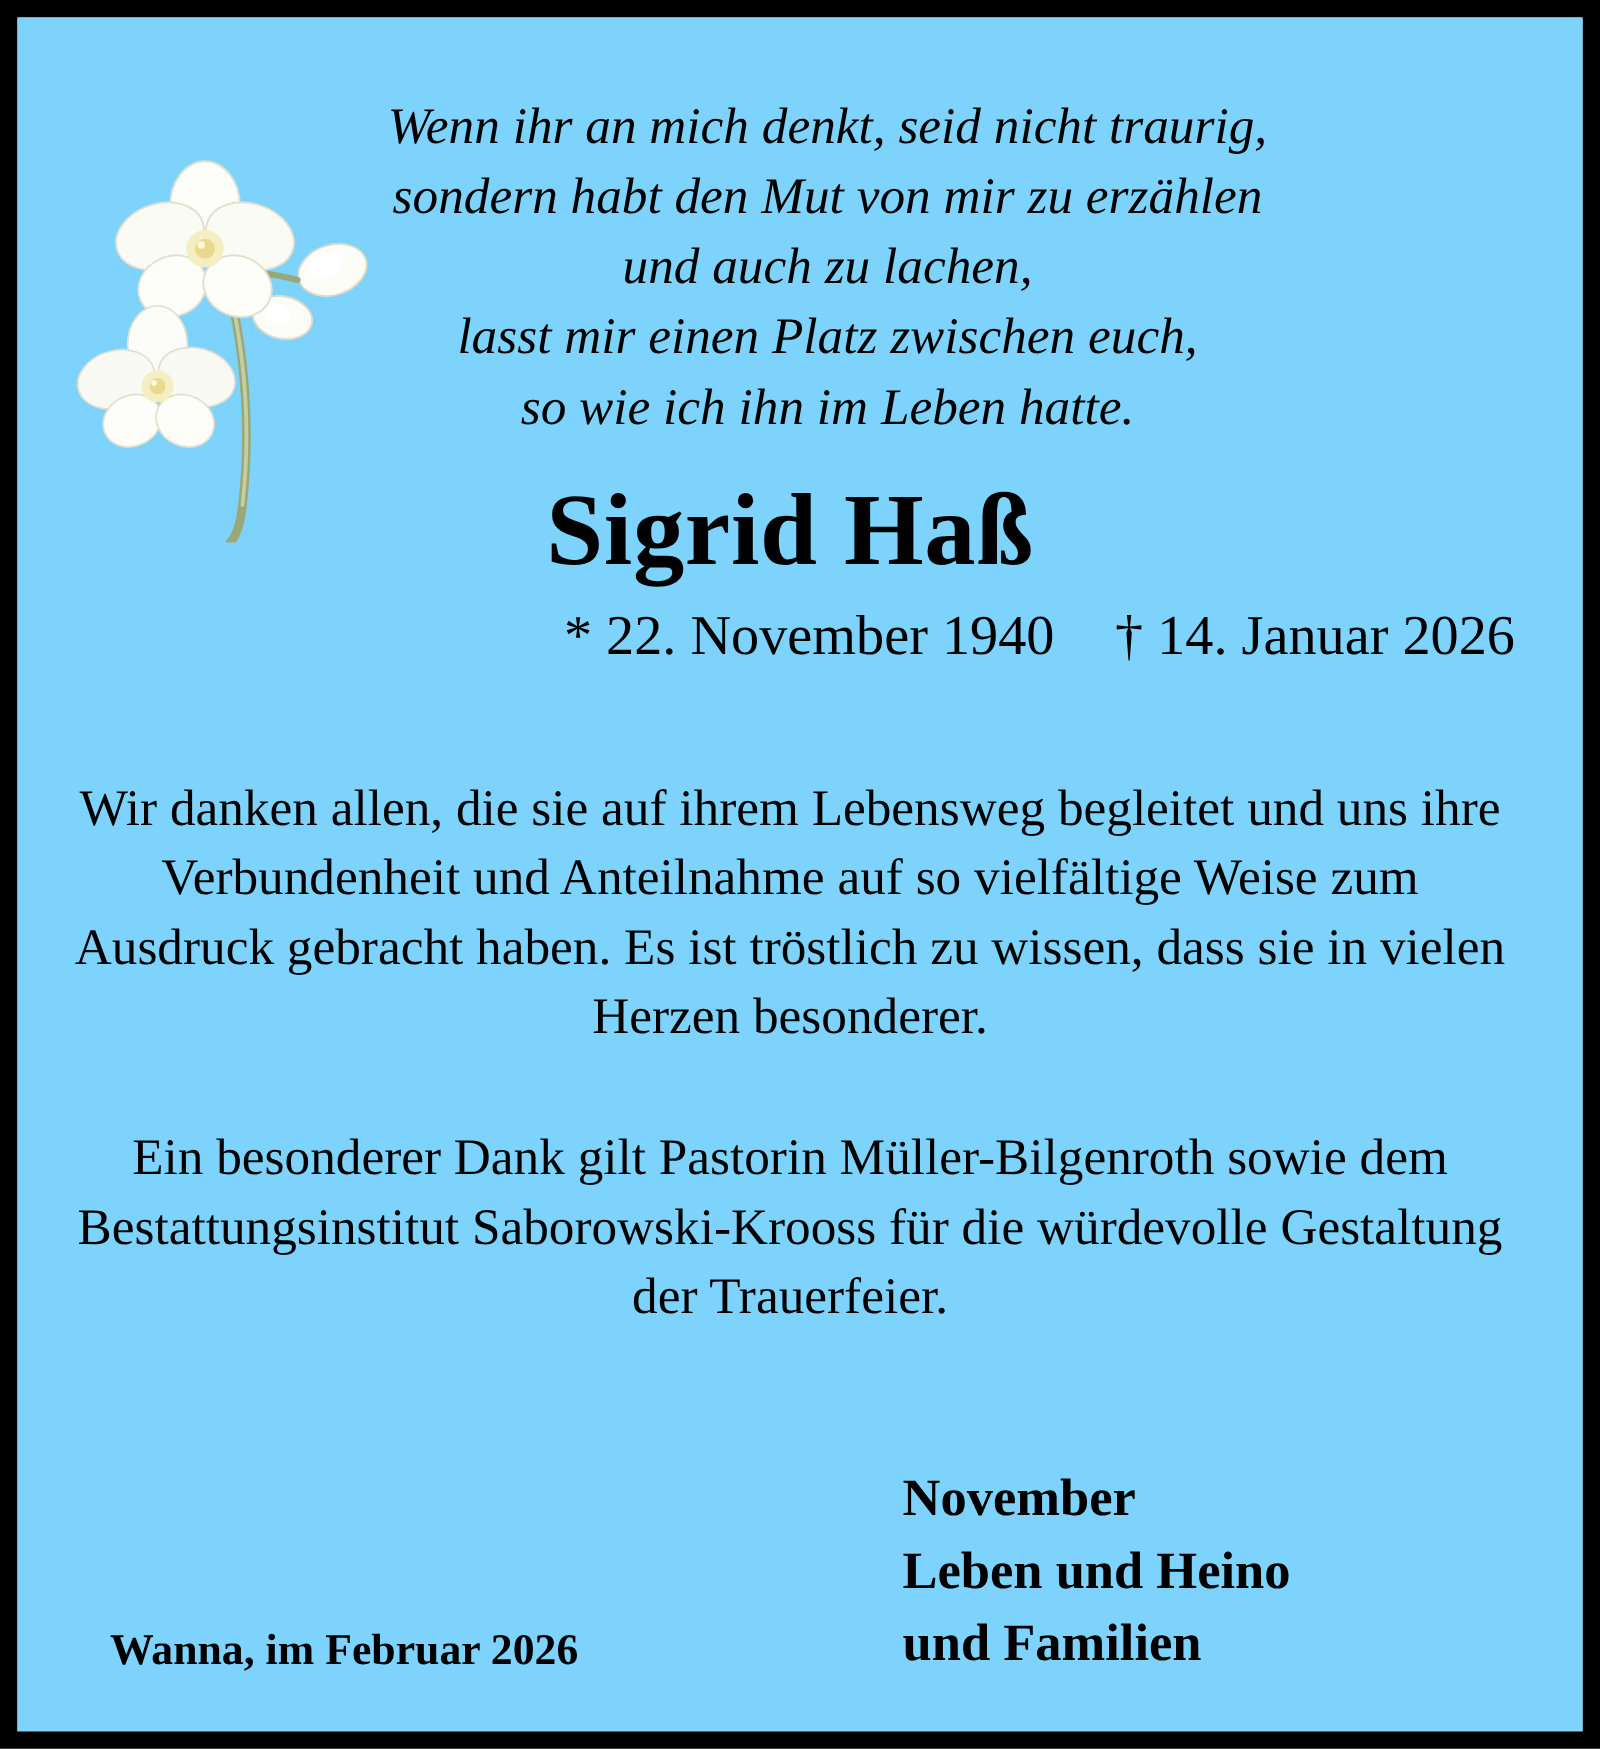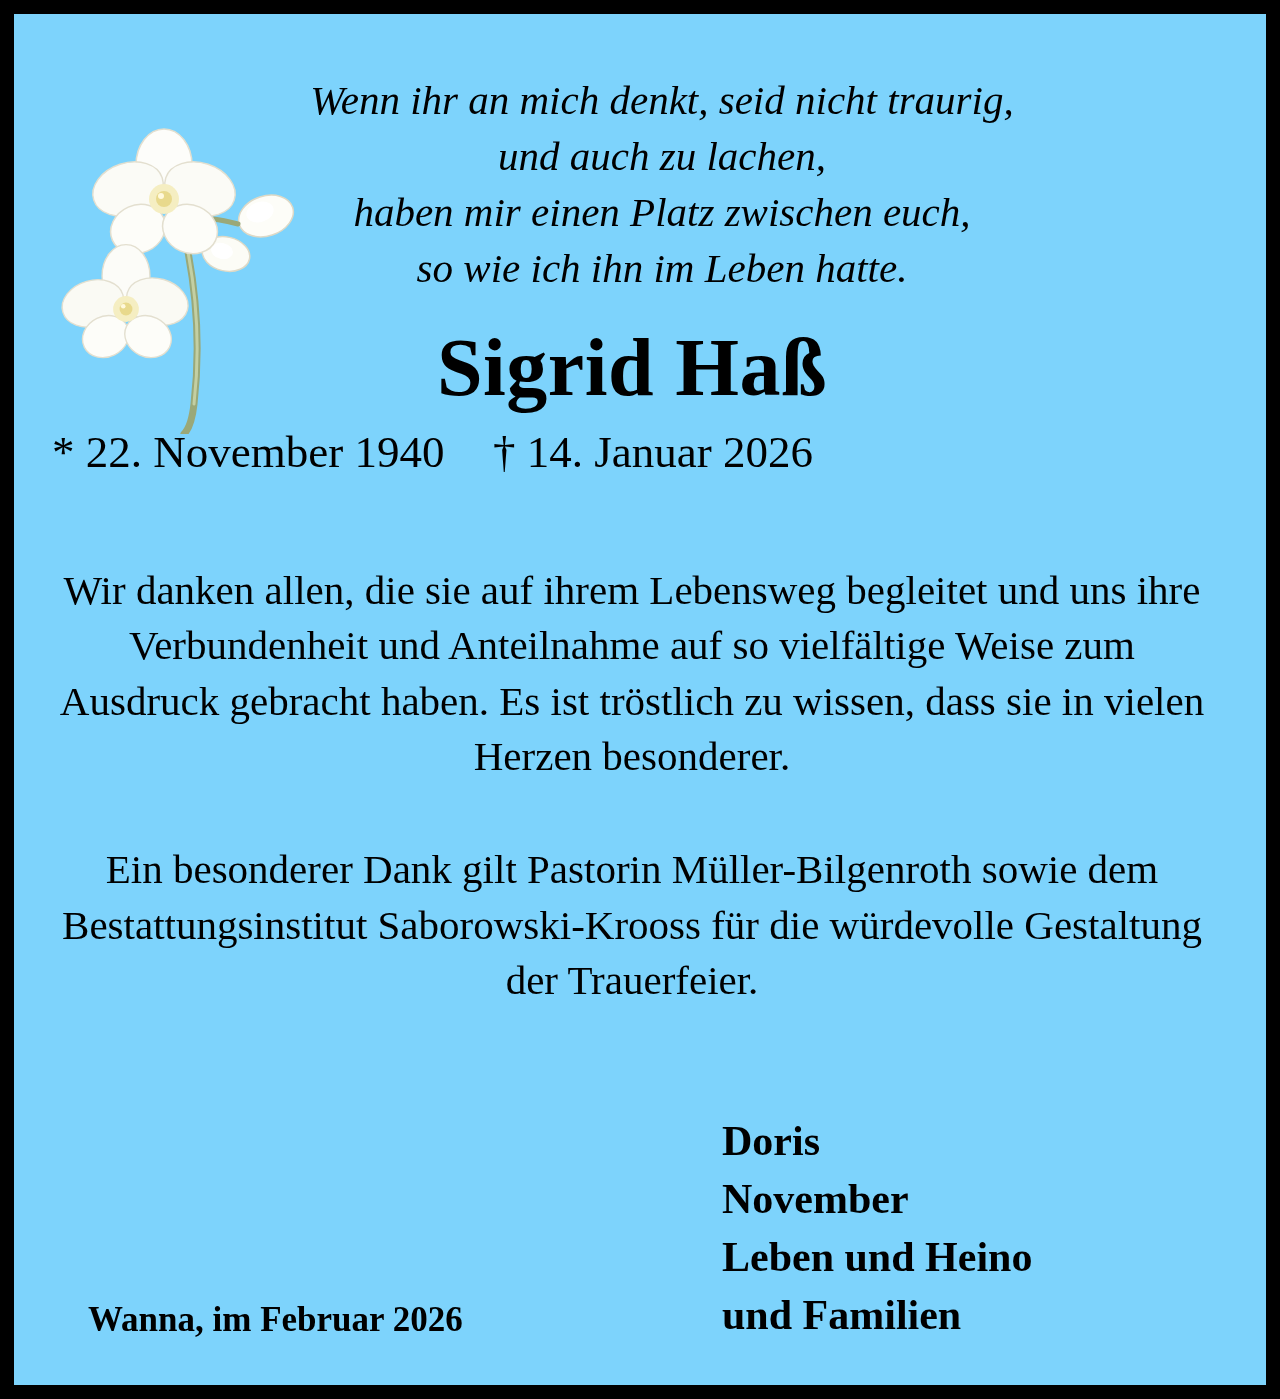--- a/index.html
+++ b/index.html
@@ -57,21 +57,21 @@
   .name {
     text-align: center;
     font-weight: bold;
     font-size: 82px;
     line-height: 1.15;
     letter-spacing: 0.5px;
     margin: 24px 0 6px 0;
   }
 
   .dates {
-    text-align: left;
+    text-align: right;
     font-size: 45px;
     line-height: 1.2;
     margin: 10px 0 0 0;
   }
   .dates .sep {
     display: inline-block;
     width: 26px;
   }
 
   .para {
@@ -147,40 +147,40 @@
         <ellipse cx="-22" cy="30" rx="26" ry="22" fill="#fdfdf9" stroke="#e3dfcf" stroke-width="1.5" transform="rotate(-26 -22 30)"></ellipse>
         <ellipse cx="24" cy="30" rx="26" ry="22" fill="#fdfdf9" stroke="#e3dfcf" stroke-width="1.5" transform="rotate(26 24 30)"></ellipse>
         <circle cx="0" cy="0" r="14" fill="#f5eec2"></circle>
         <circle cx="0" cy="0" r="7" fill="#e8d98c"></circle>
         <circle cx="-3" cy="-3" r="2.5" fill="#fff9dd"></circle>
       </g>
     </svg>
 
     <div class="verse">
       <div>Wenn ihr an mich denkt, seid nicht traurig,</div>
+      <div>sondern habt den Mut von mir zu erzählen</div>
       <div>und auch zu lachen,</div>
-      <div>haben mir einen Platz zwischen euch,</div>
+      <div>lasst mir einen Platz zwischen euch,</div>
       <div>so wie ich ihn im Leben hatte.</div>
     </div>
 
     <div class="name">Sigrid Haß</div>
 
     <div class="dates">
       <span>*</span>
       <span>22. November 1940</span>
       <span class="sep"></span>
       <span>†</span>
       <span>14. Januar 2026</span>
     </div>
 
     <p class="para para-1">Wir danken allen, die sie auf ihrem Lebensweg begleitet und uns ihre Verbundenheit und Anteilnahme auf so vielfältige Weise zum Ausdruck gebracht haben. Es ist tröstlich zu wissen, dass sie in vielen Herzen besonderer.</p>
     <p class="para para-2">Ein besonderer Dank gilt Pastorin Müller-Bilgenroth sowie dem Bestattungsinstitut Saborowski-Krooss für die würdevolle Gestaltung der Trauerfeier.</p>
 
     <div class="signers">
-      <div>Doris</div>
       <div>November</div>
       <div>Leben und Heino</div>
       <div>und Familien</div>
     </div>
 
     <div class="place-date">Wanna, im Februar 2026</div>
 
   </div>
 </div>
 

